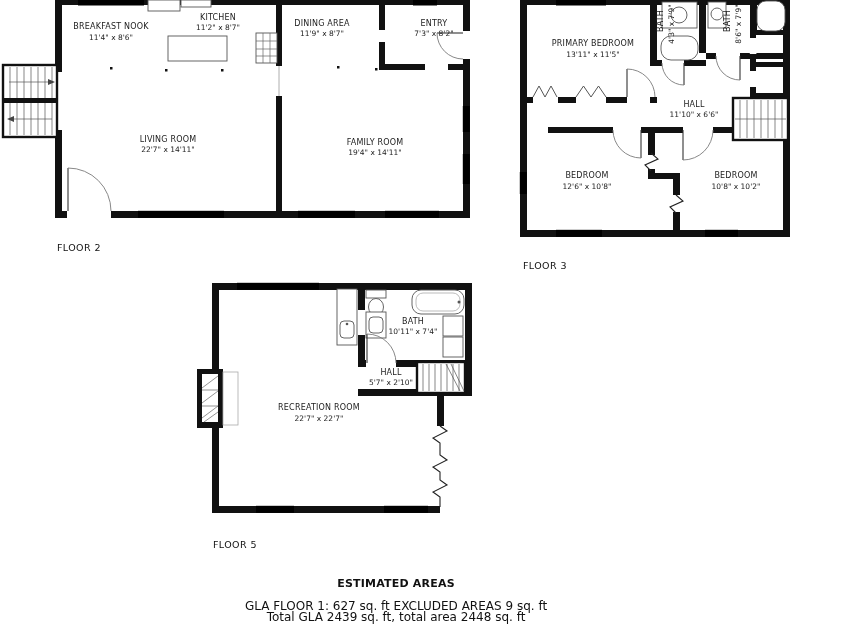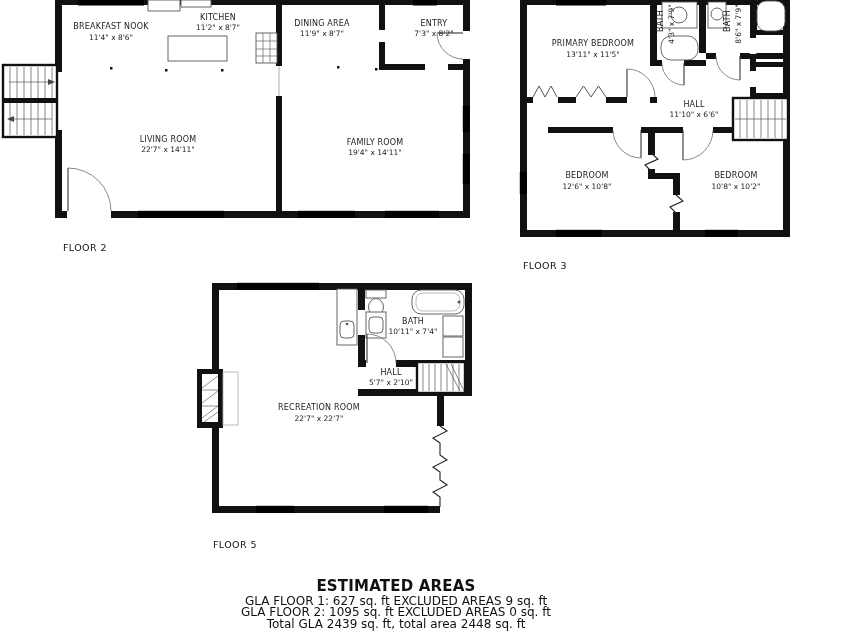--- a/index.html
+++ b/index.html
@@ -16,21 +16,21 @@
   .tread{stroke:#555;stroke-width:.7}
   .hatch{stroke:#666;stroke-width:.7}
   .stairbox{fill:#fff;stroke:#111;stroke-width:2.4}
   .zig{fill:none;stroke:#222;stroke-width:1.1}
   .chev{fill:none;stroke:#555;stroke-width:1}
   .dot{fill:#111}
   .rn{font-size:8px;fill:#1c1c1c;text-anchor:middle;letter-spacing:.2px}
   .rd{font-size:7.5px;fill:#1c1c1c;text-anchor:middle}
   .floor-label{position:absolute;font-size:9.5px;color:#111;letter-spacing:.4px}
   .summary{position:absolute;left:170px;top:577px;width:452px;text-align:center;color:#111}
-  .summary .title{font-weight:bold;font-size:15px;letter-spacing:.2px;margin-bottom:1px}
+  .summary .title{font-weight:bold;font-size:11px;letter-spacing:.2px;margin-bottom:11px}
   .summary .line{font-size:12px;line-height:11.4px}
 </style>
 </head>
 <body>
 
 <div class="canvas">
 
 <svg width="843" height="632" viewBox="0 0 843 632">
 
   <g>
@@ -331,24 +331,23 @@
       <text class="rn" x="413" y="324">BATH</text>
       <text class="rd" x="413" y="334">10'11" x 7'4"</text>
       <text class="rn" x="391" y="375">HALL</text>
       <text class="rd" x="391" y="385">5'7" x 2'10"</text>
       <text class="rn" x="319" y="410">RECREATION ROOM</text>
       <text class="rd" x="319" y="421">22'7" x 22'7"</text>
     </g>
   </g>
 </svg>
 
-<div class="floor-label" style="left:63px;top:242px">FLOOR 2</div>
+<div class="floor-label" style="left:57px;top:242px">FLOOR 2</div>
 <div class="floor-label" style="left:523px;top:260px">FLOOR 3</div>
 <div class="floor-label" style="left:213px;top:539px">FLOOR 5</div>
 
 <div class="summary">
   <div class="title">ESTIMATED AREAS</div>
   <div class="line">GLA FLOOR 1: 627 sq. ft EXCLUDED AREAS 9 sq. ft</div>
-  <div class="line">GLA FLOOR 2: 1095 sq. ft EXCLUDED AREAS 0 sq. ft</div>
   <div class="line">Total GLA 2439 sq. ft, total area 2448 sq. ft</div>
 </div>
 
 </div>
 
 </body></html>

